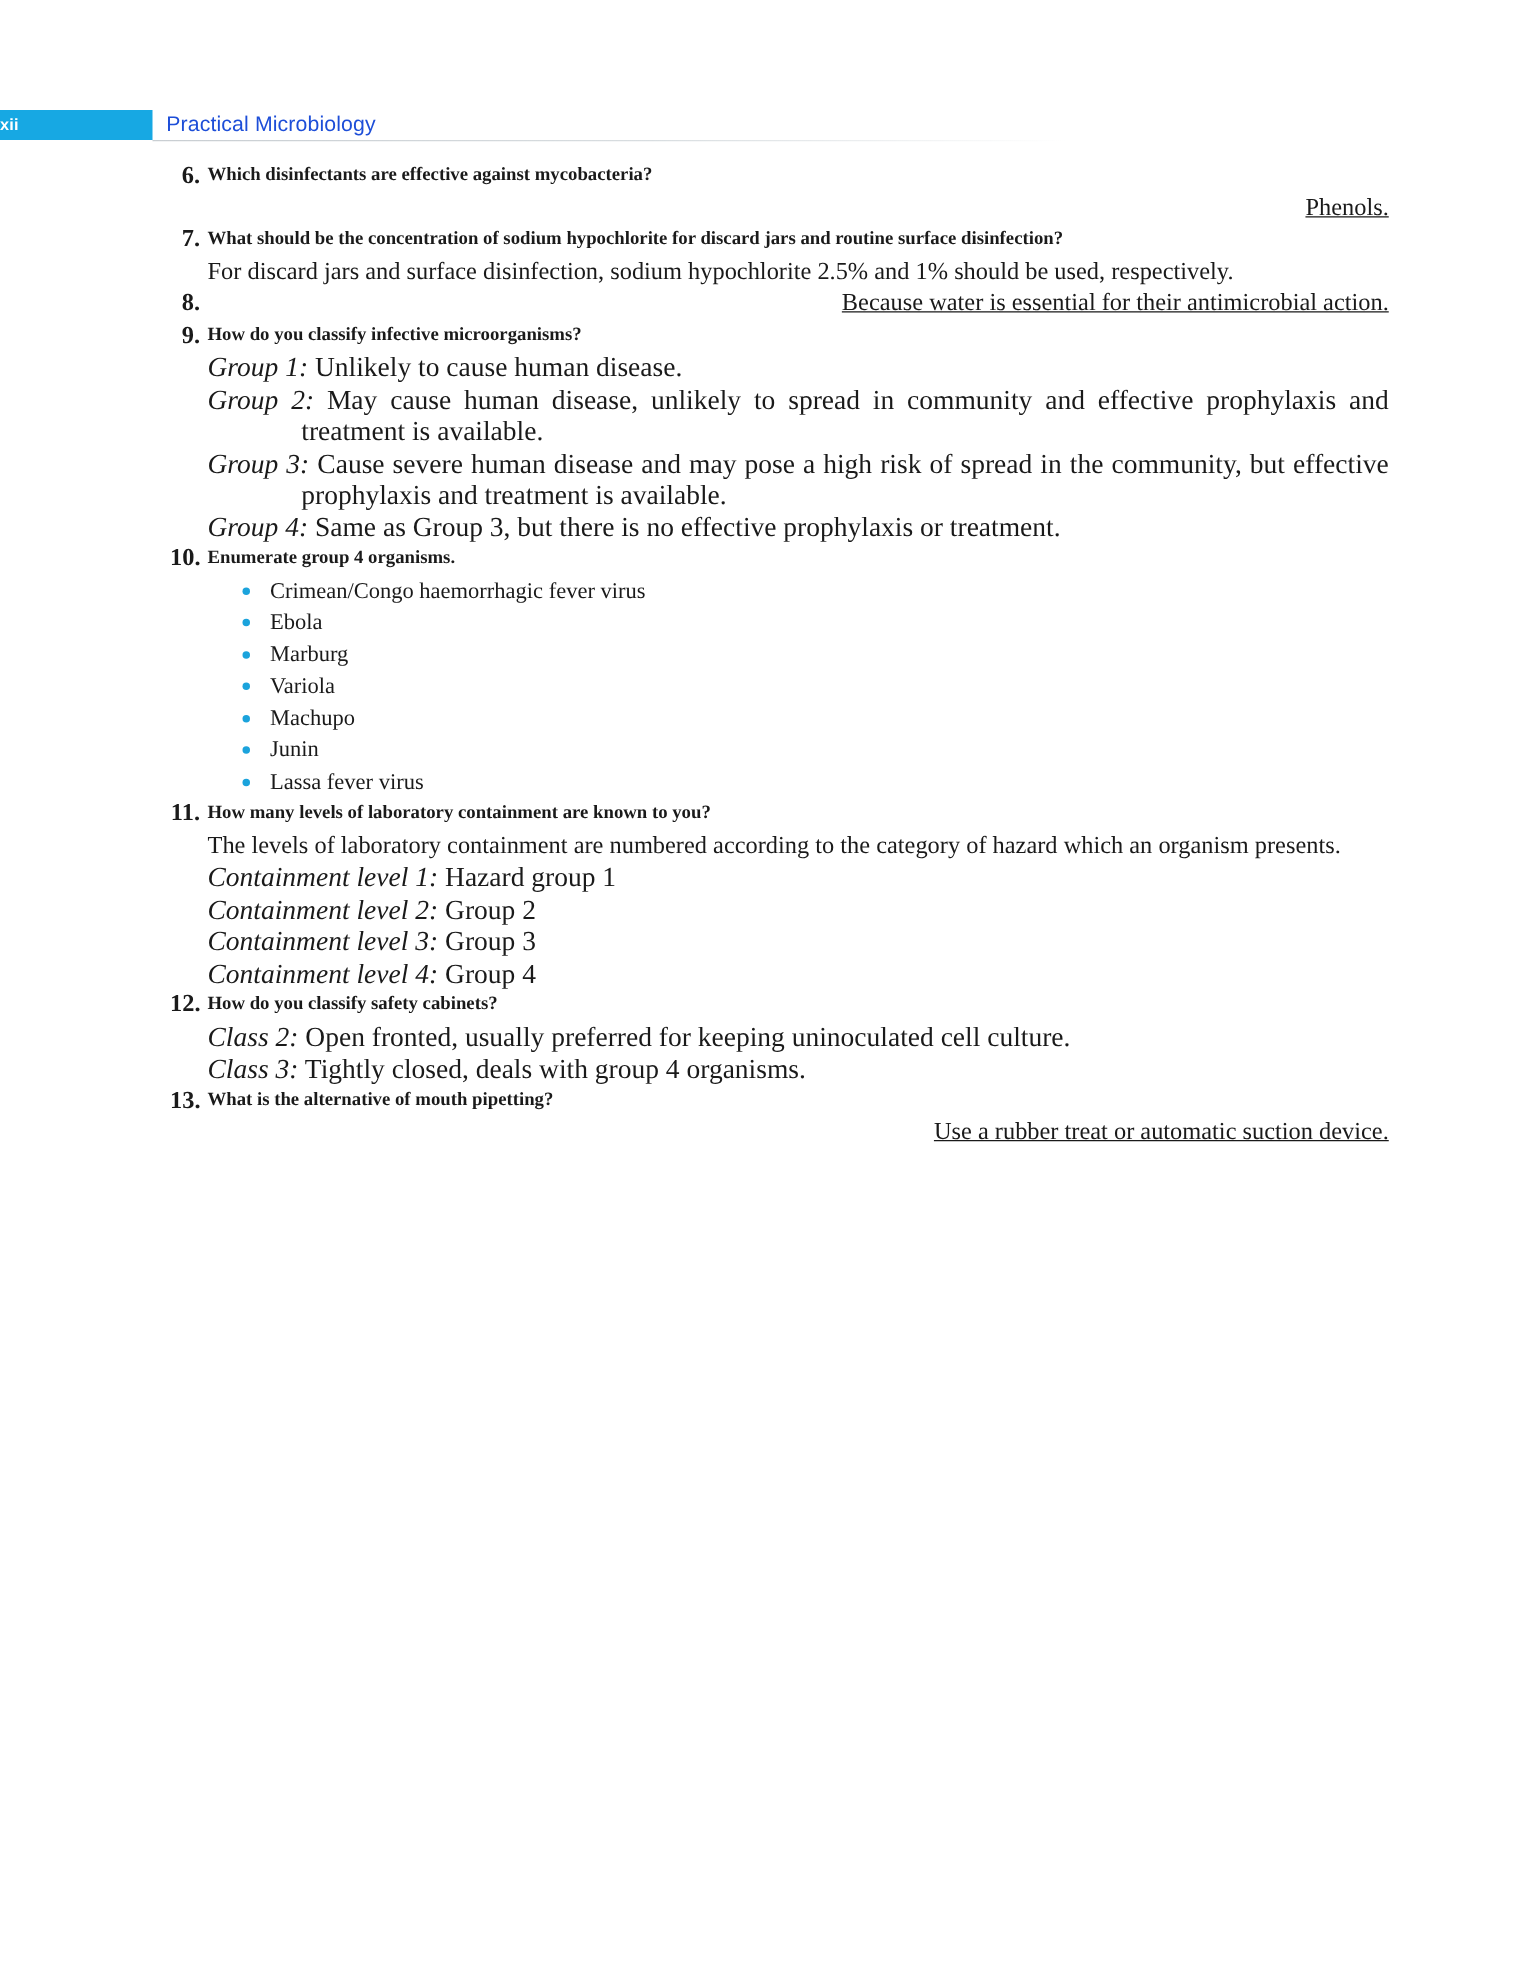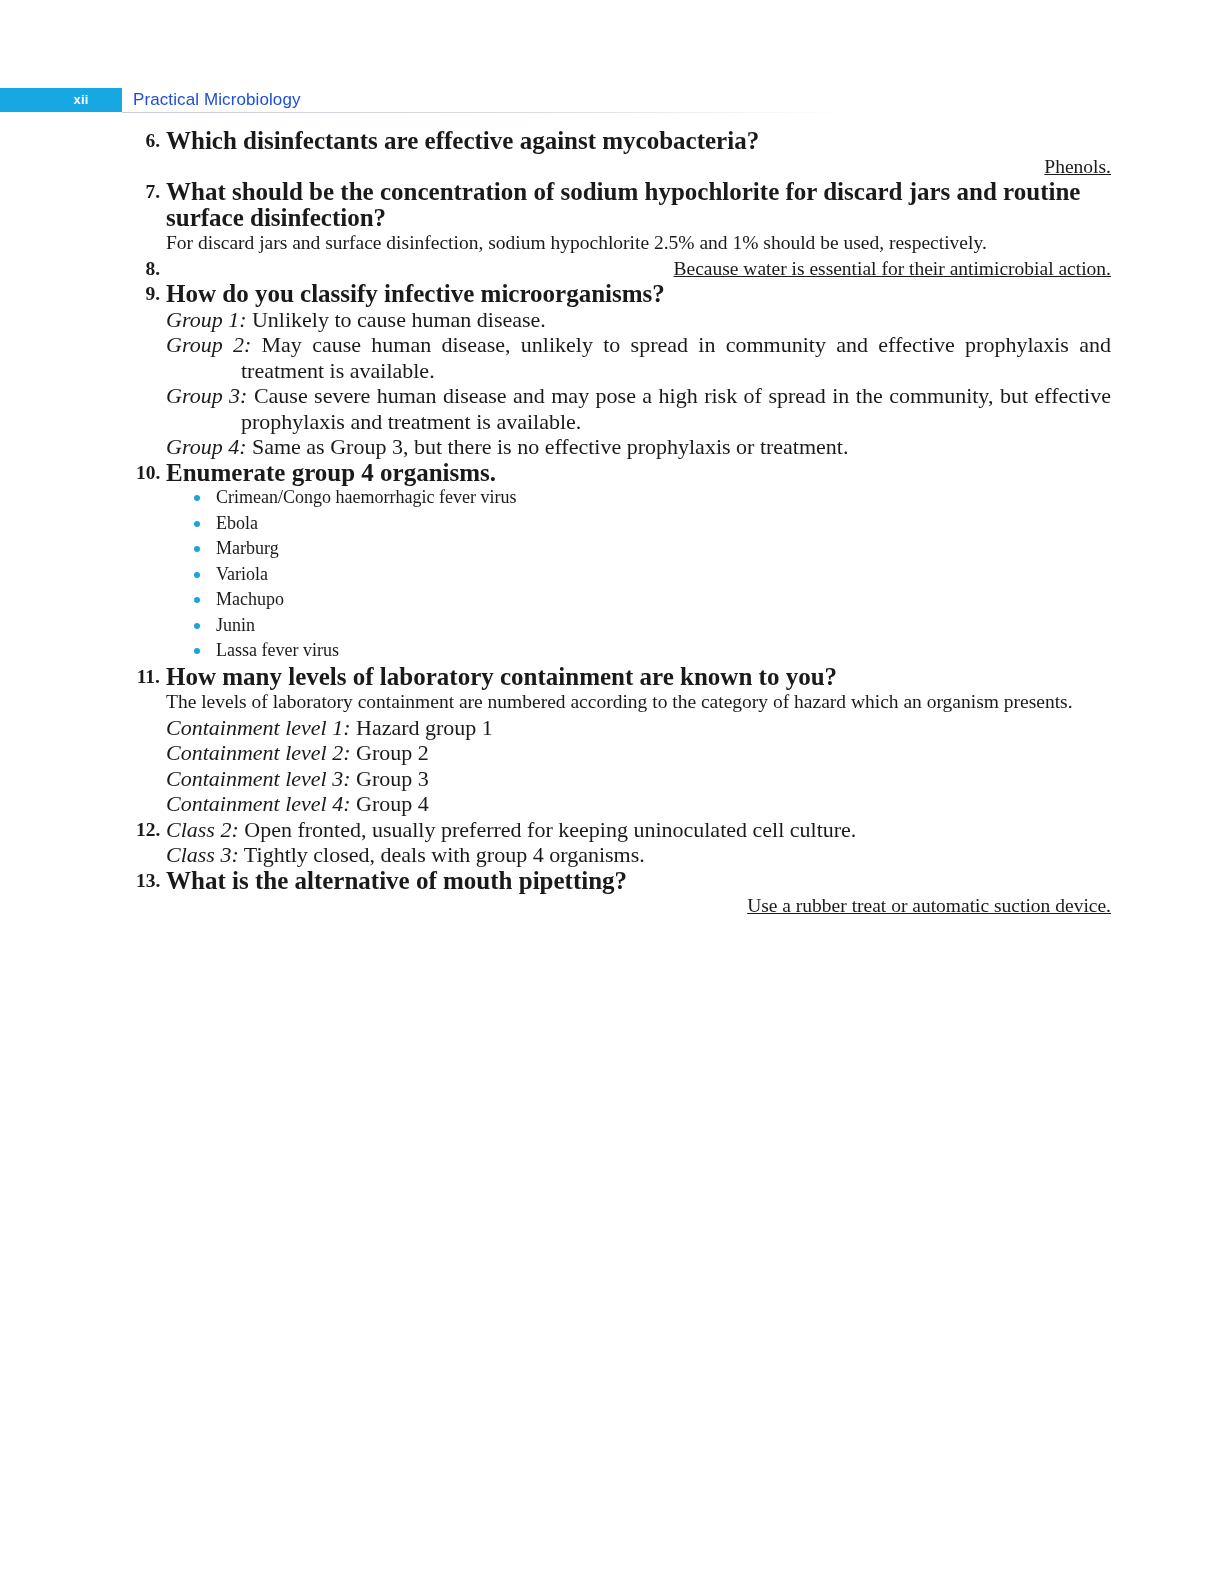--- a/index.html
+++ b/index.html
@@ -32,27 +32,26 @@
     height: 24px;
     background: #17a8e3;
   }
   .header-folio {
     position: absolute;
     left: 0;
     top: 0;
     width: 112px;
     height: 24px;
     line-height: 24px;
-    text-align: center;
+    text-align: left;
     color: #ffffff;
     font-family: "Liberation Sans", sans-serif;
     font-weight: bold;
     font-size: 13px;
     letter-spacing: 0.2px;
-    padding-left: 25px;
   }
   .header-title {
     position: absolute;
     left: 133px;
     top: 0;
     height: 24px;
     line-height: 24px;
     font-family: "Liberation Sans", sans-serif;
     font-weight: normal;
     font-size: 17px;
@@ -88,21 +87,21 @@
     left: 0;
     top: 0;
     width: 24px;
     text-align: right;
     font-weight: bold;
     font-size: 19.5px;
     line-height: 25.5px;
   }
   .q-text {
     font-weight: bold;
-    font-size: 25px;
+    font-size: 15px;
     line-height: 25.5px;
     margin: 0;
   }
   .a-text {
     font-size: 19.5px;
     line-height: 25.5px;
     margin: 0;
     text-align: justify;
     text-justify: inter-word;
   }
@@ -204,20 +203,21 @@
       <p class="a-text">The levels of laboratory containment are numbered according to the category of hazard which an organism presents.</p>
       <div class="deflist">
         <p class="defline narrow"><span class="lbl">Containment level 1:</span><span> Hazard group 1</span></p>
         <p class="defline narrow"><span class="lbl">Containment level 2:</span><span> Group 2</span></p>
         <p class="defline narrow"><span class="lbl">Containment level 3:</span><span> Group 3</span></p>
         <p class="defline narrow"><span class="lbl">Containment level 4:</span><span> Group 4</span></p>
       </div>
     </div>
     <div class="qa">
       <div class="qa-num">12.</div>
+      <p class="q-text">How do you classify safety cabinets?</p>
       <div class="deflist">
         <p class="defline"><span class="lbl">Class 2:</span><span> Open fronted, usually preferred for keeping uninoculated cell culture.</span></p>
         <p class="defline narrow"><span class="lbl">Class 3:</span><span> Tightly closed, deals with group 4 organisms.</span></p>
       </div>
     </div>
     <div class="qa">
       <div class="qa-num">13.</div>
       <p class="q-text">What is the alternative of mouth pipetting?</p>
       <p class="a-text nojust">Use a rubber treat or automatic suction device.</p>
     </div>

